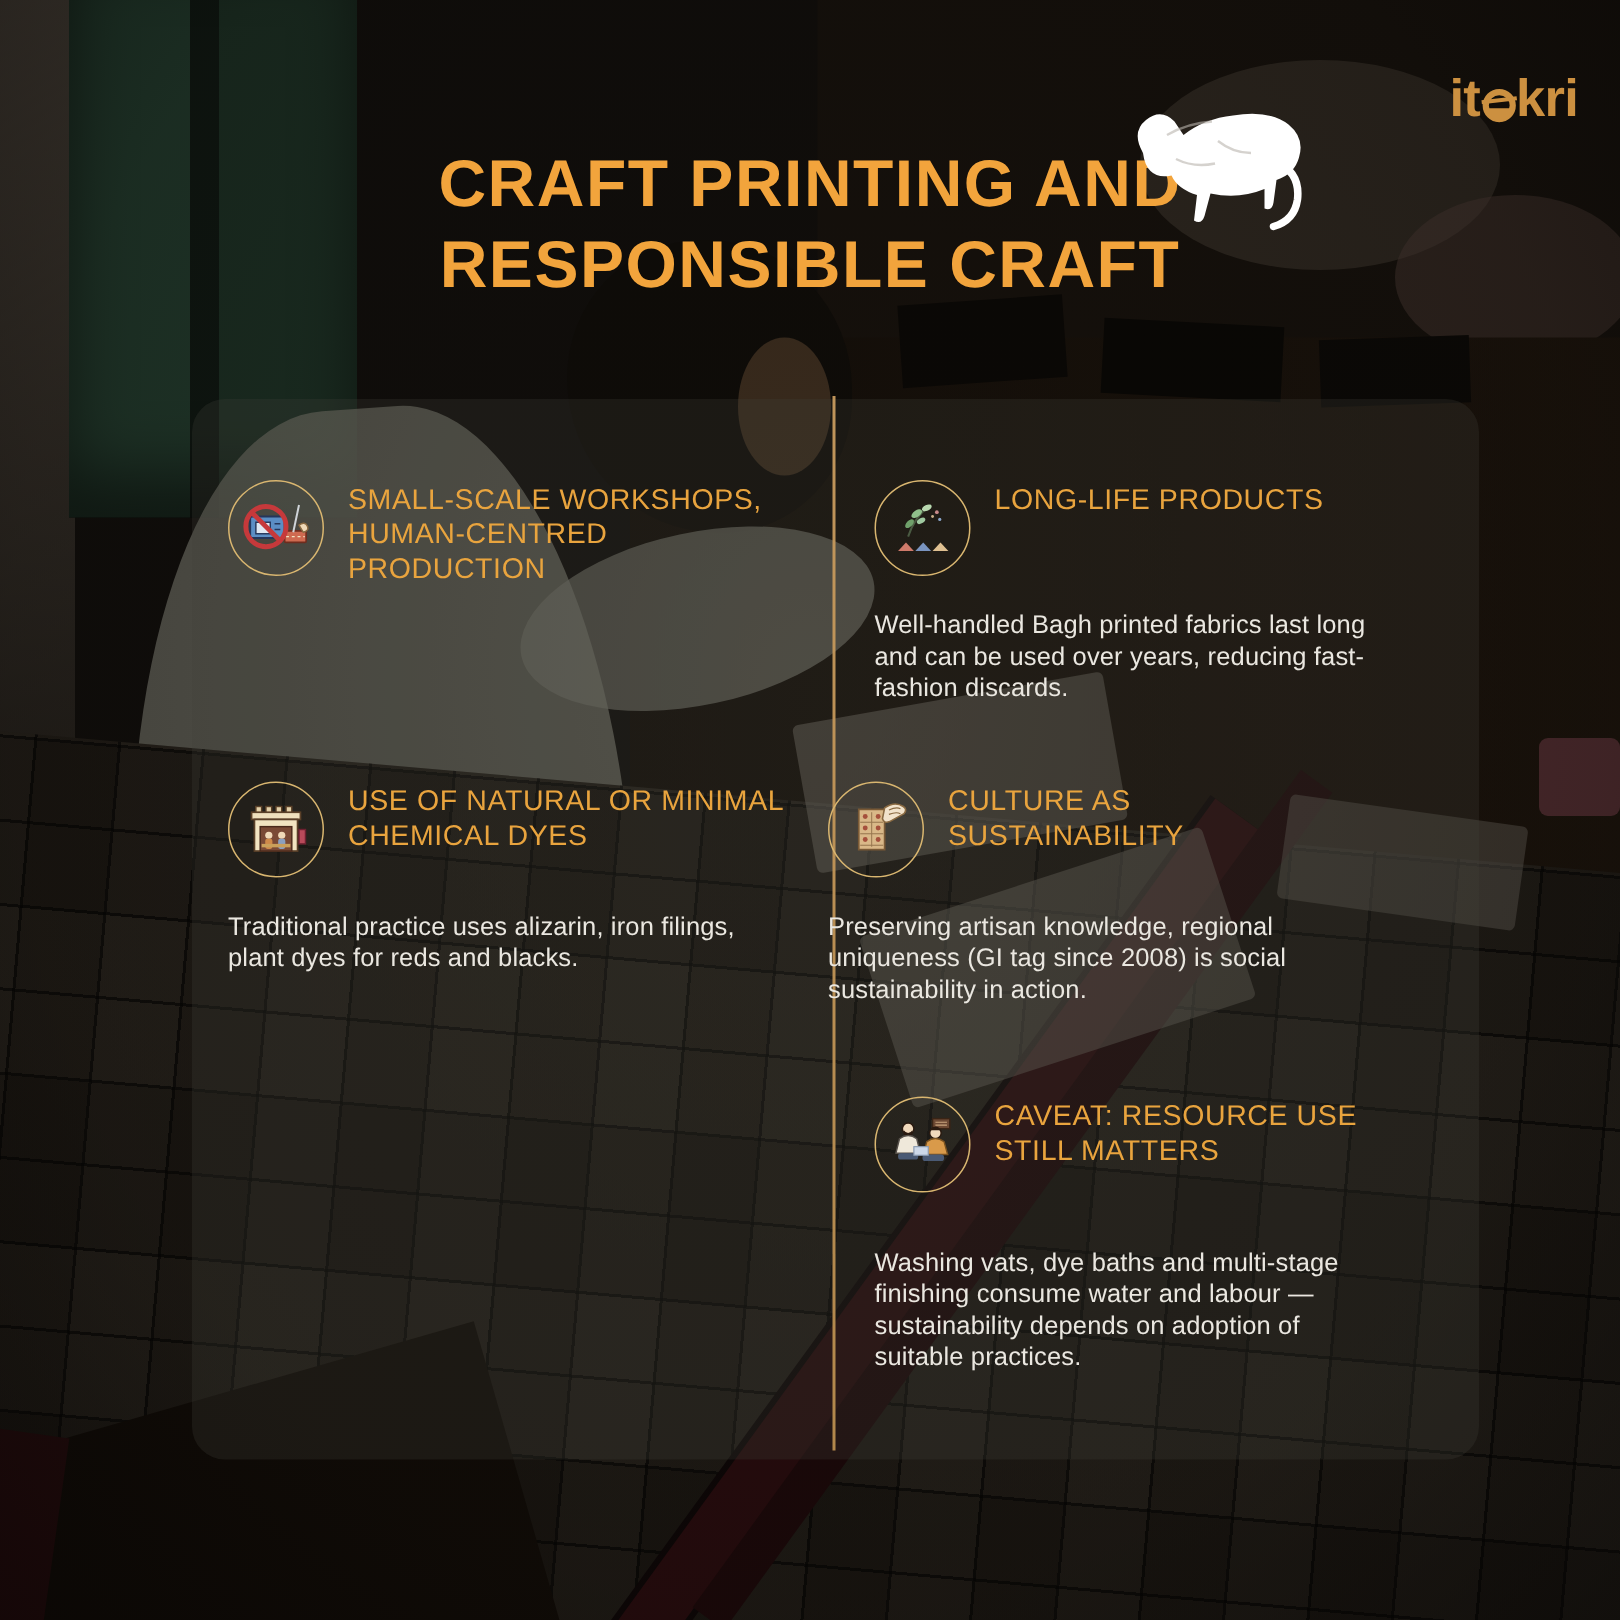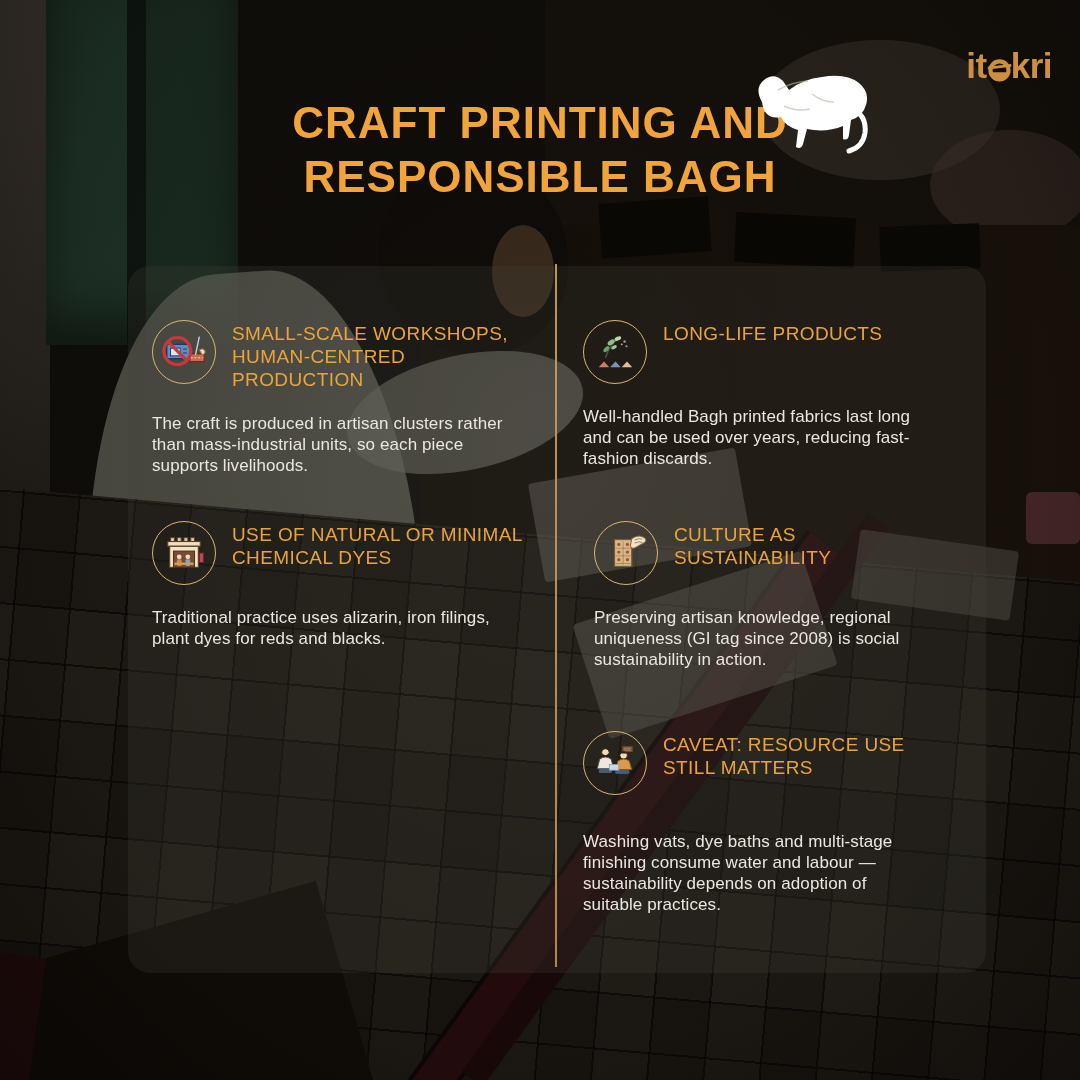--- a/index.html
+++ b/index.html
@@ -60,21 +60,21 @@
   .divider{position:absolute;z-index:3;left:555px;top:264px;width:2px;height:703px;
     background:linear-gradient(180deg,var(--divider),#b98d4e);opacity:.95;}
   .title{position:absolute;z-index:4;left:0;top:96px;width:1080px;text-align:center;
     color:var(--accent);font-size:44px;line-height:54px;font-weight:800;letter-spacing:1px;}
   .logo{position:absolute;z-index:5;right:28px;top:46px;display:flex;align-items:center;
     color:var(--logo);font-size:35px;font-weight:700;letter-spacing:-.5px;justify-content:center;}
   .logo svg{margin:6px -2px 0 -1px;}
   .tiger{position:absolute;z-index:5;left:748px;top:50px;}
   .section{position:absolute;z-index:4;width:400px;}
   .s1{left:152px;top:320px;} .s2{left:583px;top:320px;}
-  .s3{left:152px;top:521px;} .s4{left:594px;top:521px;}
+  .s3{left:152px;top:521px;} .s4{left:552px;top:521px;}
   .s5{left:152px;top:731px;} .s6{left:583px;top:731px;}
   .section-head{display:flex;gap:16px;align-items:flex-start;}
   .icon-circle{width:64px;height:64px;flex:0 0 64px;border:1.6px solid var(--icon-ring);
     border-radius:50%;display:flex;align-items:center;justify-content:center;}
   .section-heading{margin-top:2px;width:302px;color:var(--heading);
     font-size:19px;line-height:23px;font-weight:400;letter-spacing:.4px;white-space:pre-line;}
   .section-body{margin-top:22px;color:var(--body-text);
     font-size:17px;line-height:21px;letter-spacing:.1px;white-space:pre-line;}
   .mt-lg{margin-top:36px;}
 </style>
@@ -120,21 +120,21 @@
   </div>
 
   <svg class="tiger" width="130" height="114" viewBox="0 0 130 114">
     <path d="M14,52 q-8,-14 2,-22 q10,-8 19,1 l6,9 q14,-11 33,-13 q24,-4 37,6 q11,9 7,22 q-3,11 -15,15 l-2,15 q-1,6 -6,4 l0,-13 q-17,7 -36,3 l-4,15 q-2,6 -7,3 l2,-17 q-13,-4 -17,-13 q-9,2 -14,-3 q-4,-4 -5,-12 z" fill="#ffffff"></path>
     <path d="M103,58 q16,7 14,25 q-2,14 -16,18" fill="none" stroke="#ffffff" stroke-width="5" stroke-linecap="round"></path>
     <path d="M30,40 q14,-8 30,-9 M36,56 q12,6 26,3 M64,44 q10,8 22,8" fill="none" stroke="#b9b4ae" stroke-width="1.6" opacity=".6"></path>
   </svg>
 
   <div class="title">
     <div>CRAFT PRINTING AND</div>
-    <div>RESPONSIBLE BAGH</div>
+    <div>RESPONSIBLE CRAFT</div>
   </div>
 
   <div class="panel"></div>
   <div class="divider"></div>
 
   <div class="section s1">
     <div class="section-head">
       <div class="icon-circle">
         <svg width="46" height="46" viewBox="0 0 48 48">
           <rect x="6" y="16" width="24" height="15" rx="1.5" fill="#5b8ec4" stroke="#25365a" stroke-width="1.4"></rect>
@@ -146,23 +146,20 @@
           <line x1="40" y1="8" x2="36" y2="27" stroke="#cfd4d8" stroke-width="1.4"></line>
           <path d="M40,22 q4,-3 6,1 q1,3 -3,4 z" fill="#f0d9b8" stroke="#8a6a42" stroke-width="1"></path>
           <circle cx="17" cy="23" r="14" fill="none" stroke="#c6393b" stroke-width="3.4"></circle>
           <line x1="7.5" y1="13.5" x2="26.5" y2="32.5" stroke="#c6393b" stroke-width="3.4"></line>
         </svg>
       </div>
       <h3 class="section-heading">SMALL-SCALE WORKSHOPS,
 HUMAN-CENTRED
 PRODUCTION</h3>
     </div>
-    <p class="section-body">The craft is produced in artisan clusters rather
-than mass-industrial units, so each piece
-supports livelihoods.</p>
   </div>
 
   <div class="section s3">
     <div class="section-head">
       <div class="icon-circle">
         <svg width="46" height="46" viewBox="0 0 48 48">
           <rect x="10" y="8" width="4" height="5" fill="#e3d0a8" stroke="#5a4028" stroke-width="1"></rect>
           <rect x="17" y="8" width="4" height="5" fill="#e3d0a8" stroke="#5a4028" stroke-width="1"></rect>
           <rect x="24" y="8" width="4" height="5" fill="#e3d0a8" stroke="#5a4028" stroke-width="1"></rect>
           <rect x="31" y="8" width="4" height="5" fill="#e3d0a8" stroke="#5a4028" stroke-width="1"></rect>

